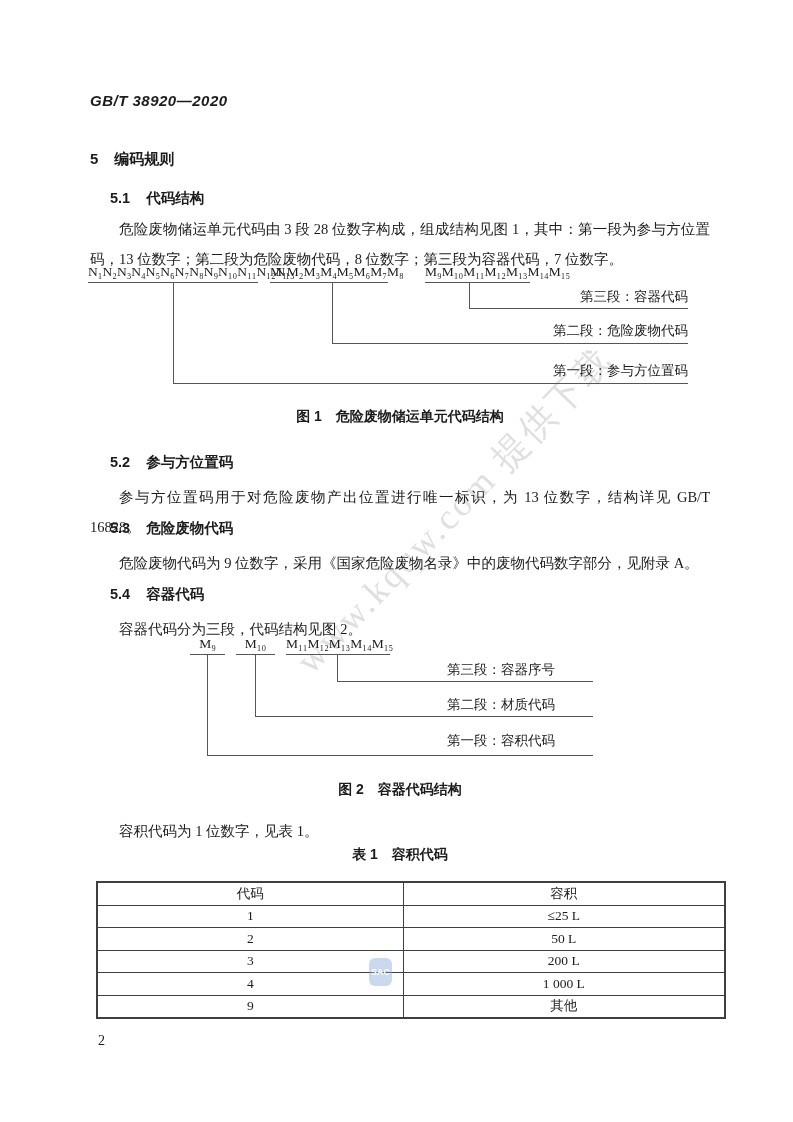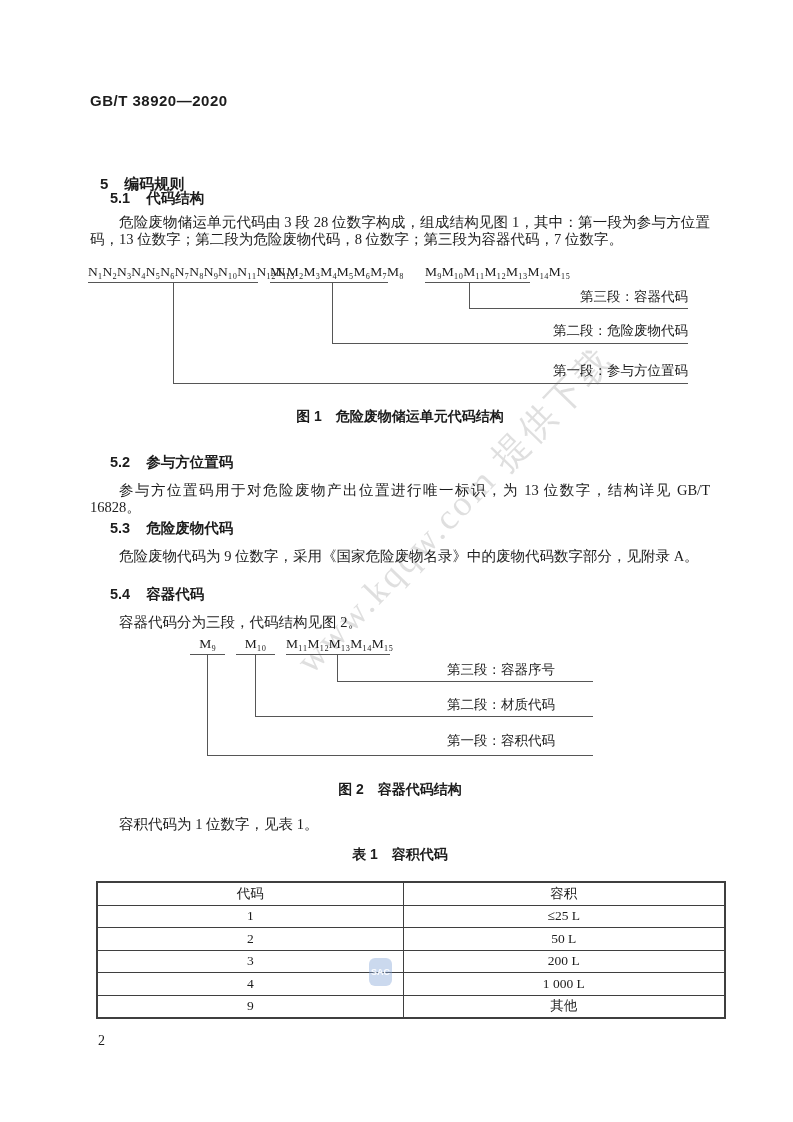--- a/index.html
+++ b/index.html
@@ -9,25 +9,25 @@
   }
   
   .wm{
     position:absolute;left:455px;top:510px;white-space:nowrap;
     transform:translate(-50%,-50%) rotate(-46deg);
     font-size:36px;letter-spacing:3px;color:rgba(185,185,185,0.45);
     font-family:"Liberation Serif",serif;z-index:1;pointer-events:none;
   }
   .content{position:absolute;inset:0;z-index:2;}
   .abs{position:absolute;}
-  .std-no{left:90px;top:92px;font-family:"Liberation Sans",sans-serif;font-weight:bold;font-size:15px;letter-spacing:0.5px;}
+  .std-no{left:90px;top:92px;font-family:"Liberation Sans",sans-serif;font-weight:bold;font-size:15px;letter-spacing:0.5px;font-style:italic;}
   .h1{font-family:"Liberation Sans","DejaVu Sans",sans-serif;font-weight:bold;font-size:15px;}
   .h2{font-family:"Liberation Sans","DejaVu Sans",sans-serif;font-weight:bold;font-size:14.5px;margin-left:20px;}
   .h1 .num,.h2 .num{margin-right:16px;}
-  .para{left:90px;width:620px;font-size:14.5px;line-height:17px;text-align:justify;text-indent:2em;}
+  .para{left:90px;width:620px;font-size:14.5px;line-height:30px;text-align:justify;text-indent:2em;}
   
   .seg{border-bottom:1px solid #565656;text-align:center;font-size:13.5px;padding-bottom:2px;white-space:nowrap;}
   .vline{width:1px;background:#565656;}
   .hline{height:1px;background:#565656;}
   .dlabel{text-align:right;font-size:13.5px;white-space:nowrap;}
   .figcap{left:90px;width:620px;text-align:center;font-family:"Liberation Sans","DejaVu Sans",sans-serif;font-weight:bold;font-size:14px;}
   .figcap .num{margin-right:14px;}
   
   table.t1{border-collapse:collapse;table-layout:fixed;width:628px;border:2px solid #3f3f3f;}
   table.t1 td{border:1px solid #3f3f3f;text-align:center;font-size:13.5px;height:21.5px;padding:0;}
@@ -43,21 +43,21 @@
 <body>
 
 <div class="page">
 
   <div class="wm">www.kqqw.com 提供下载</div>
 
   <div class="content">
 
     <div class="abs std-no">GB/T 38920—2020</div>
 
-    <div class="abs h1" style="left:100px;top:150px;margin-top:25px;">
+    <div class="abs h1" style="left:90px;top:150px;">
       <span class="num">5</span><span>编码规则</span>
     </div>
 
     <div class="abs h2" style="left:90px;top:189px;">
       <span class="num">5.1</span><span>代码结构</span>
     </div>
 
     <div class="abs para" style="top:214px;">危险废物储运单元代码由 3 段 28 位数字构成，组成结构见图 1，其中：第一段为参与方位置码，13 位数字；第二段为危险废物代码，8 位数字；第三段为容器代码，7 位数字。</div>
 
     <div class="abs seg" style="left:88px;top:264px;width:170px;">N₁N₂N₃N₄N₅N₆N₇N₈N₉N₁₀N₁₁N₁₂N₁₃</div>

